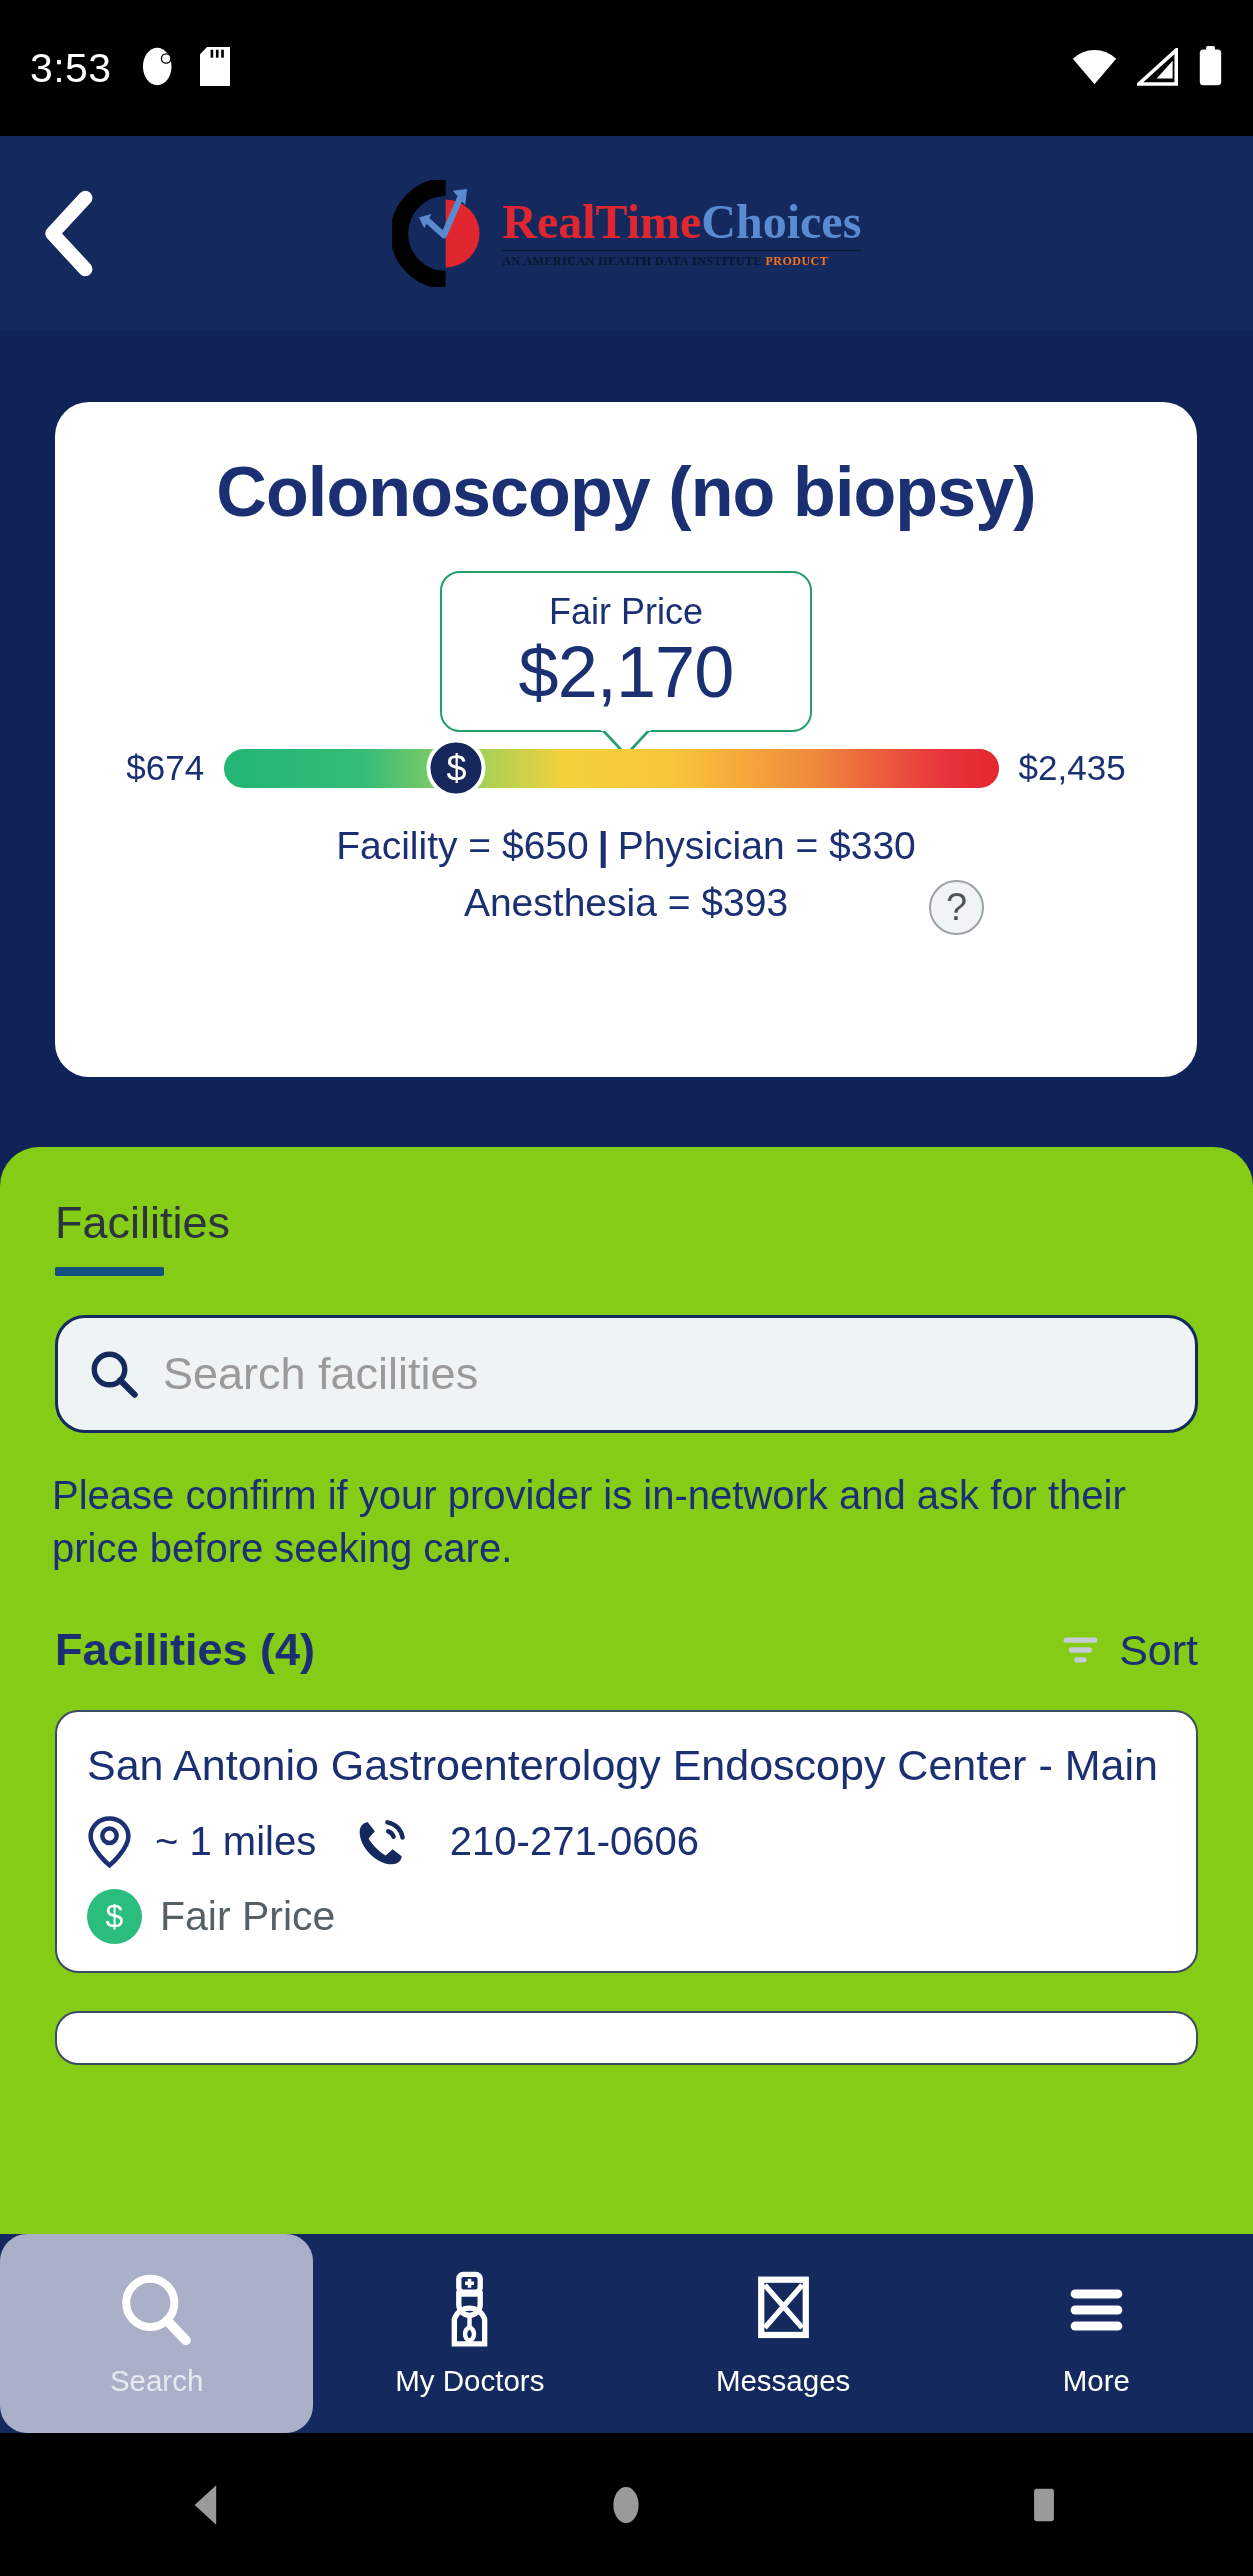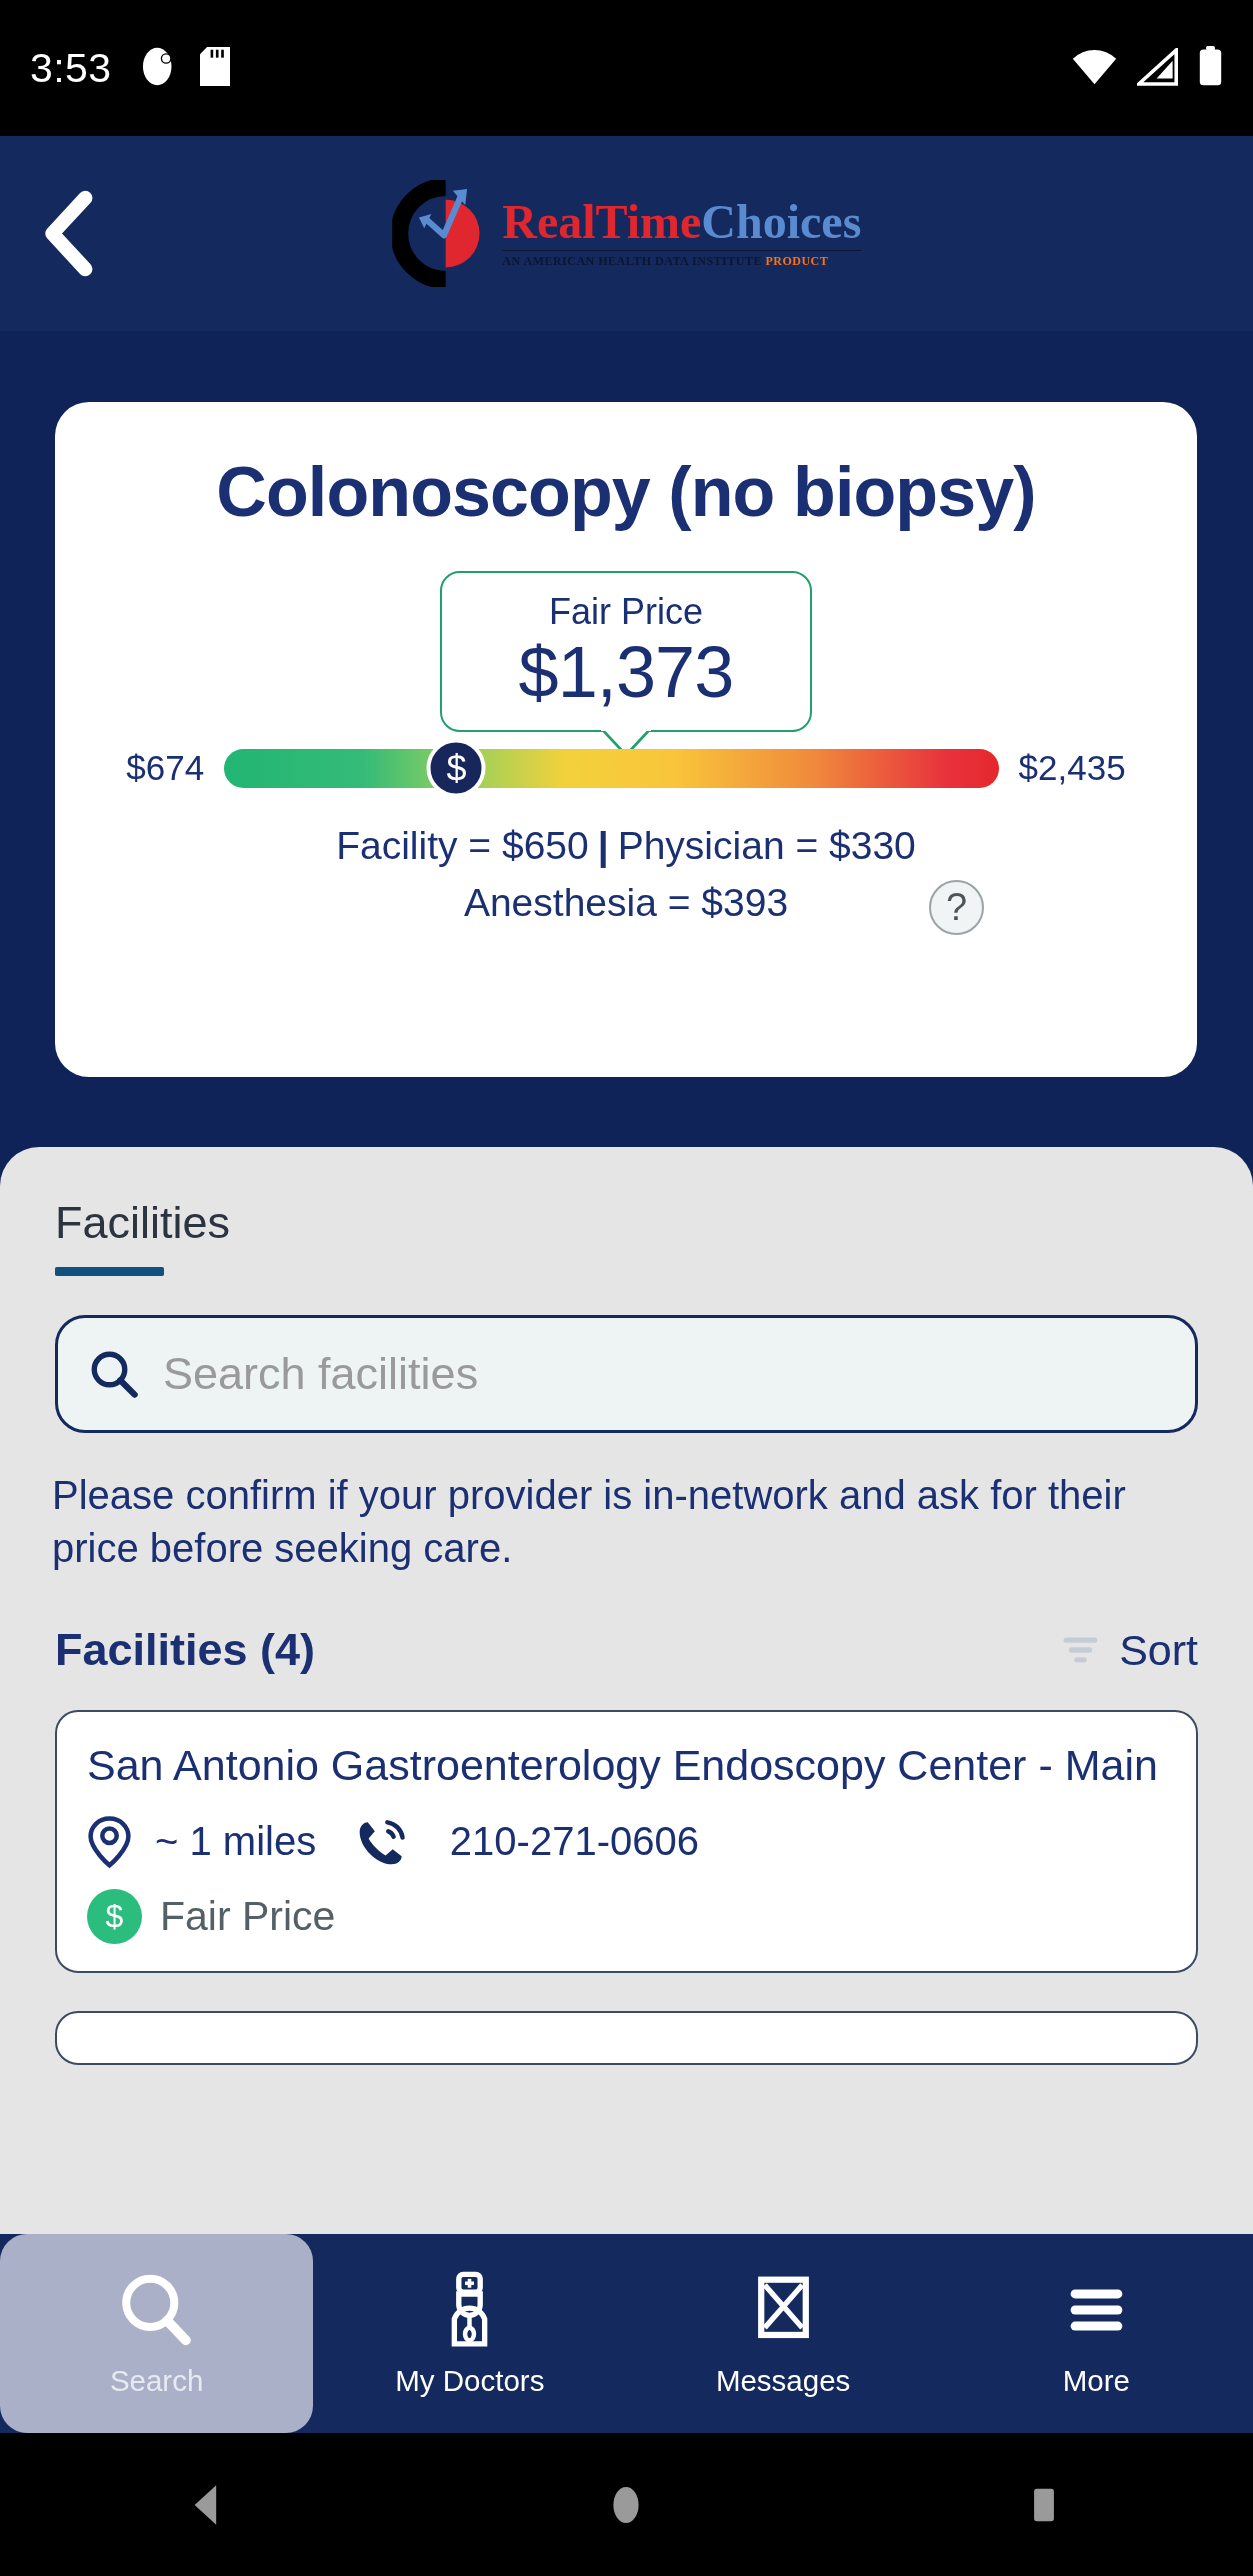--- a/index.html
+++ b/index.html
@@ -86,21 +86,21 @@
     position:absolute; right:213px; bottom:-3.6px;
     width:55px; height:55px; border-radius:50%;
     background:#f1f4f4; border:2.7px solid #9aa3a6;
     display:flex; align-items:center; justify-content:center;
     color:#4d5558; font-size:38px; cursor:pointer;
   }
 
   
   .sheet{
     position:absolute; top:1147px; left:0; width:1253px; height:1088px;
-    background:#e5e5e5; border-radius:39px 39px 0 0; overflow:hidden;
+    background:#84cc16; border-radius:39px 39px 0 0; overflow:hidden;
   }
   .tabs{ padding:50px 0 0 55px; }
   .tab{ display:inline-block; font-size:45px; color:#2c3440; padding-bottom:12.5px; cursor:pointer; }
   .tab-underline{ width:109px; height:9px; background:#12507f; border-radius:1.8px; margin-top:5.4px; }
 
   .searchbox{
     margin:39px 55px 0 55px; height:118px;
     background:#eef3f4; border:3.6px solid #14295d; border-radius:30px;
     display:flex; align-items:center; padding:0 30px; gap:23px; cursor:text;
   }
@@ -227,21 +227,21 @@
         </div>
       </div>
     </div>
   </div>
 
   <div class="hero">
     <div class="hero-title">Colonoscopy (no biopsy)</div>
 
     <div class="fairprice-bubble">
       <div class="fp-label">Fair Price</div>
-      <div class="fp-value">$1,373</div>
+      <div class="fp-value">$2,170</div>
       <svg class="fp-tail" viewBox="0 0 56 32">
         <path d="M0 0 L28 30 L56 0" fill="#fff" stroke="#22a06b" stroke-width="3"></path>
         <path d="M0 0 L56 0" stroke="#fff" stroke-width="6"></path>
       </svg>
     </div>
 
     <div class="slider-row">
       <span class="slider-min">$674</span>
       <div class="slider-track">
         <div class="slider-knob" style="left: 30%;">

